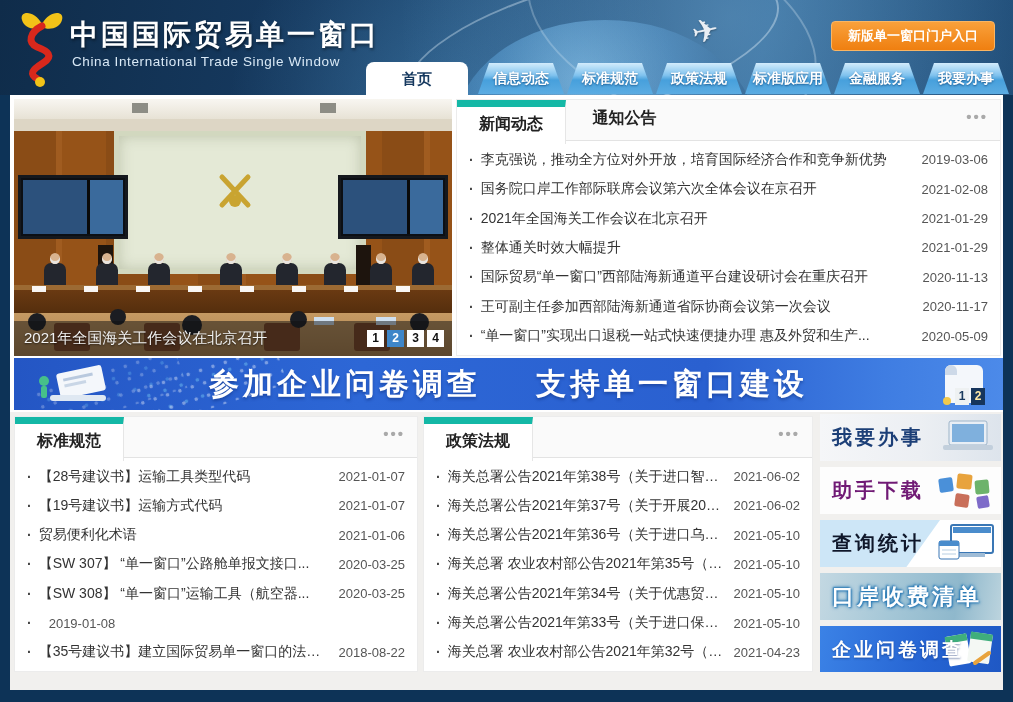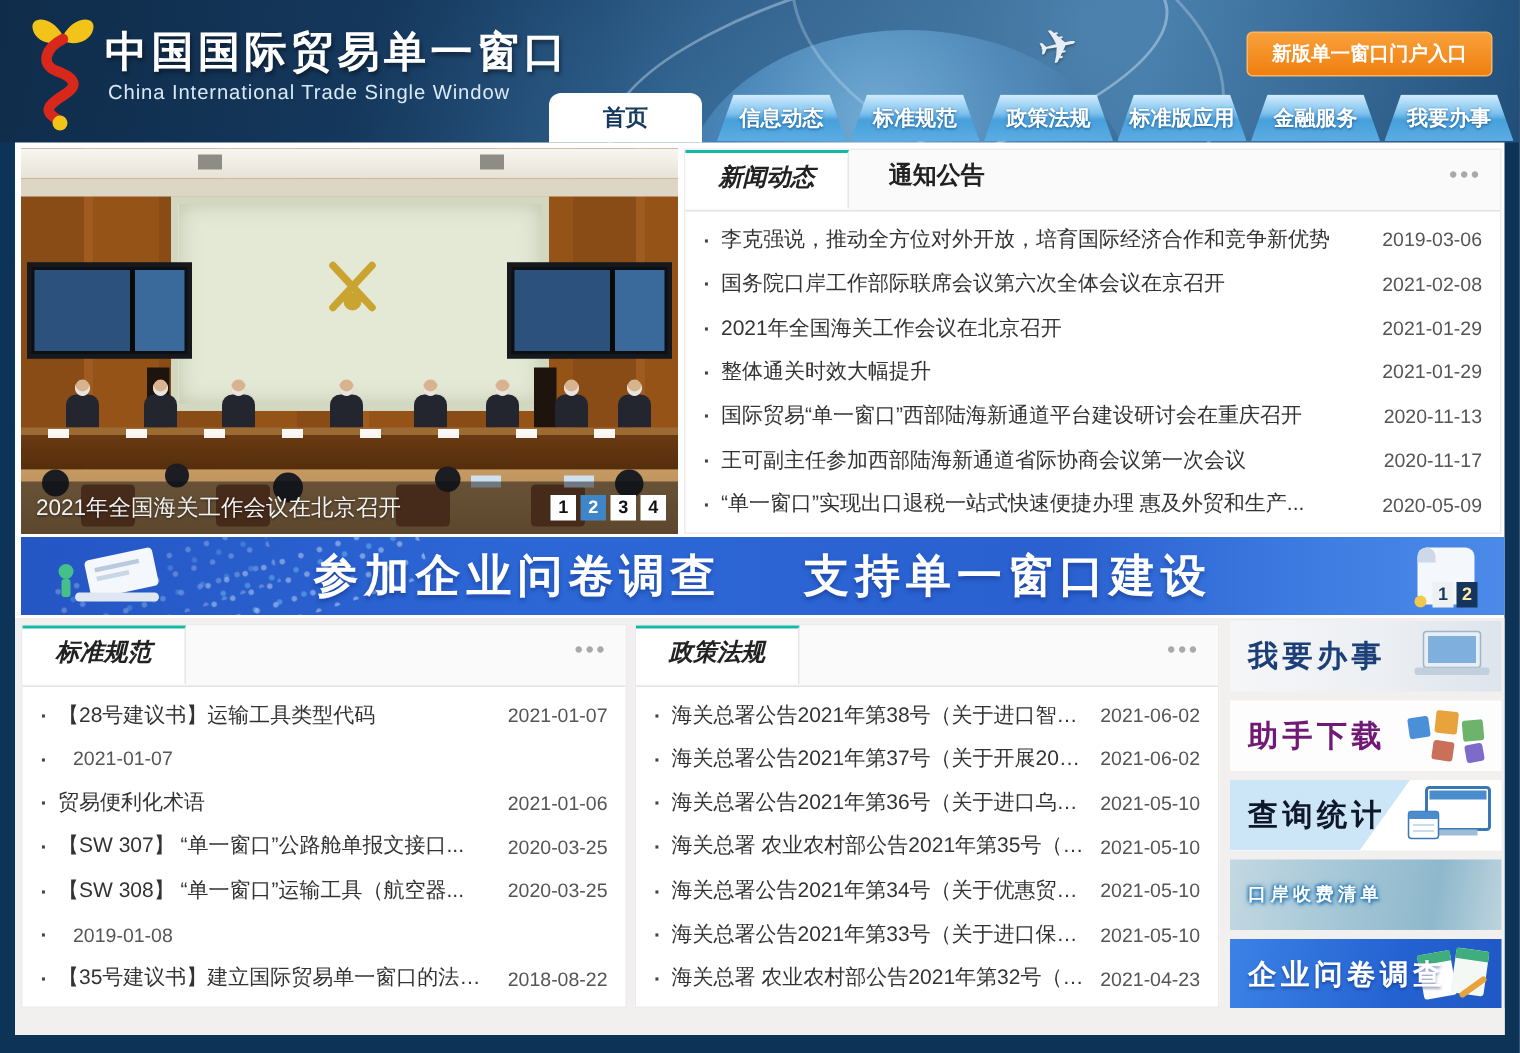--- a/index.html
+++ b/index.html
@@ -81,21 +81,21 @@
   .ph-page.active{background:#3e86c8;color:#fff;}
 
   
   .panel{position:absolute;background:#fff;border:1px solid #ececec;box-sizing:border-box;}
   .panel-news{left:446px;top:4px;width:545px;height:257px;}
   .panel-std{left:4px;top:321px;width:404px;height:256px;}
   .panel-pol{left:413px;top:321px;width:390px;height:256px;}
   .panel-hd{position:relative;height:40px;border-bottom:1px solid #e3e3e3;background:#fafafa;}
   .ptab{display:inline-block;height:37px;line-height:36px;padding:0 22px;font-size:16px;
     font-weight:bold;color:#222;cursor:pointer;vertical-align:top;}
-  .ptab.active{background:#fff;border-top:2px solid #14b8a6;border-right:1px solid #e6e6e6;height:37px;line-height:33px;font-style:italic;}
+  .ptab.active{background:#fff;border-top:7px solid #14b8a6;border-right:1px solid #e6e6e6;height:37px;line-height:33px;}
   .more{position:absolute;right:12px;top:8px;color:#a9a9a9;font-size:15px;font-weight:bold;
     letter-spacing:2px;cursor:pointer;}
   .plist{display:flex;flex-direction:column;height:calc(100% - 41px);padding:4px 12px;box-sizing:border-box;}
   .item{flex:1;display:flex;align-items:center;font-size:14px;color:#333;cursor:pointer;min-width:0;}
   .item .bullet{margin-right:7px;color:#444;font-weight:bold;}
   .item .ititle{flex:1;white-space:nowrap;overflow:hidden;text-overflow:ellipsis;}
   .item .idate{margin-left:10px;color:#555;font-size:13px;white-space:nowrap;}
 
   
   .banner{position:absolute;left:4px;top:263px;width:989px;height:52px;overflow:hidden;cursor:pointer;
@@ -120,21 +120,21 @@
   .sb-label{font-weight:bold;letter-spacing:3px;padding-left:12px;position:relative;z-index:2;}
   .sb1{top:319px;background:linear-gradient(90deg,#f5f6f8 0%,#eceff3 55%,#dde4ec 100%);}
   .sb1 .sb-label{color:#1c3f77;font-size:20px;}
   .sb2{top:372px;background:#fdfdfd;}
   .sb2 .sb-label{color:#701a75;font-size:20px;}
   .sb3{top:425px;background:#fff;}
   .sb3::before{content:"";position:absolute;left:0;top:0;width:120px;height:100%;
     background:#cde6f7;clip-path:polygon(0 0,100% 0,72% 100%,0 100%);}
   .sb3 .sb-label{color:#0f172a;font-size:20px;}
   .sb4{top:478px;background:linear-gradient(100deg,#c3d8e2 0%,#a5c7d7 40%,#8fb8cc 75%,#bcd4de 100%);}
-  .sb4 .sb-label{color:#fff;font-size:12px;
+  .sb4 .sb-label{color:#fff;font-size:22px;
     text-shadow:0 0 4px #2a7ab5,1px 1px 2px #2a7ab5,-1px -1px 2px #2a7ab5;text-align:right;}
   .sb5{top:531px;background:linear-gradient(100deg,#3b82e6 0%,#2563d2 60%,#1f58c4 100%);}
   .sb5 .sb-label{color:#fff;font-size:19px;text-shadow:0 1px 2px rgba(10,40,110,.5);}
   .sb-art{position:absolute;right:4px;top:3px;z-index:1;}
 
   .foot-gray{position:absolute;left:0;top:577px;width:993px;height:18px;background:#f1f0ee;}
 </style>
 </head>
 <body>
 
@@ -300,20 +300,21 @@
         <span class="more">•••</span>
       </div>
       <div class="plist">
         <div class="item">
             <span class="bullet">·</span>
             <span class="ititle">【28号建议书】运输工具类型代码</span>
             <span class="idate">2021-01-07</span>
           </div>
         <div class="item">
             <span class="bullet">·</span>
+            <span class="ititle">【19号建议书】运输方式代码</span>
             <span class="idate">2021-01-07</span>
           </div>
         <div class="item">
             <span class="bullet">·</span>
             <span class="ititle">贸易便利化术语</span>
             <span class="idate">2021-01-06</span>
           </div>
         <div class="item">
             <span class="bullet">·</span>
             <span class="ititle">【SW 307】 “单一窗口”公路舱单报文接口...</span>

